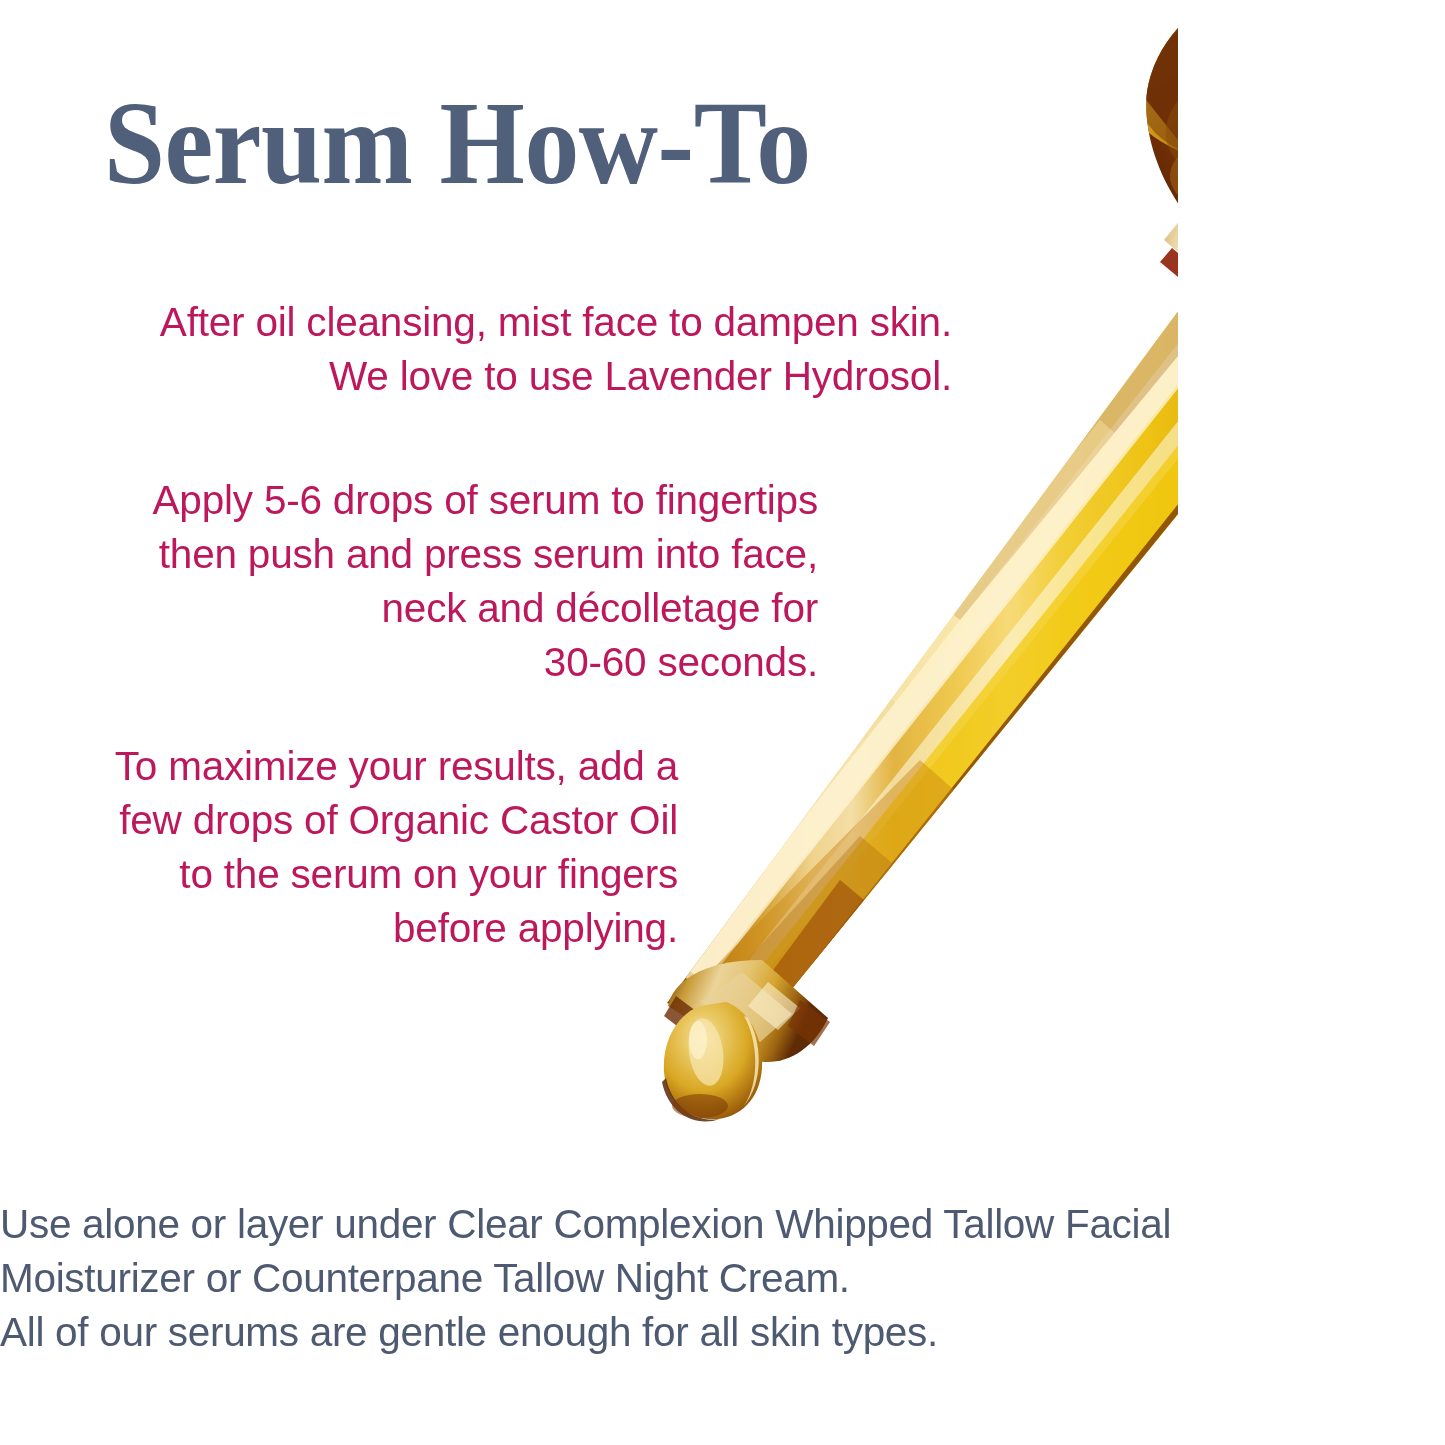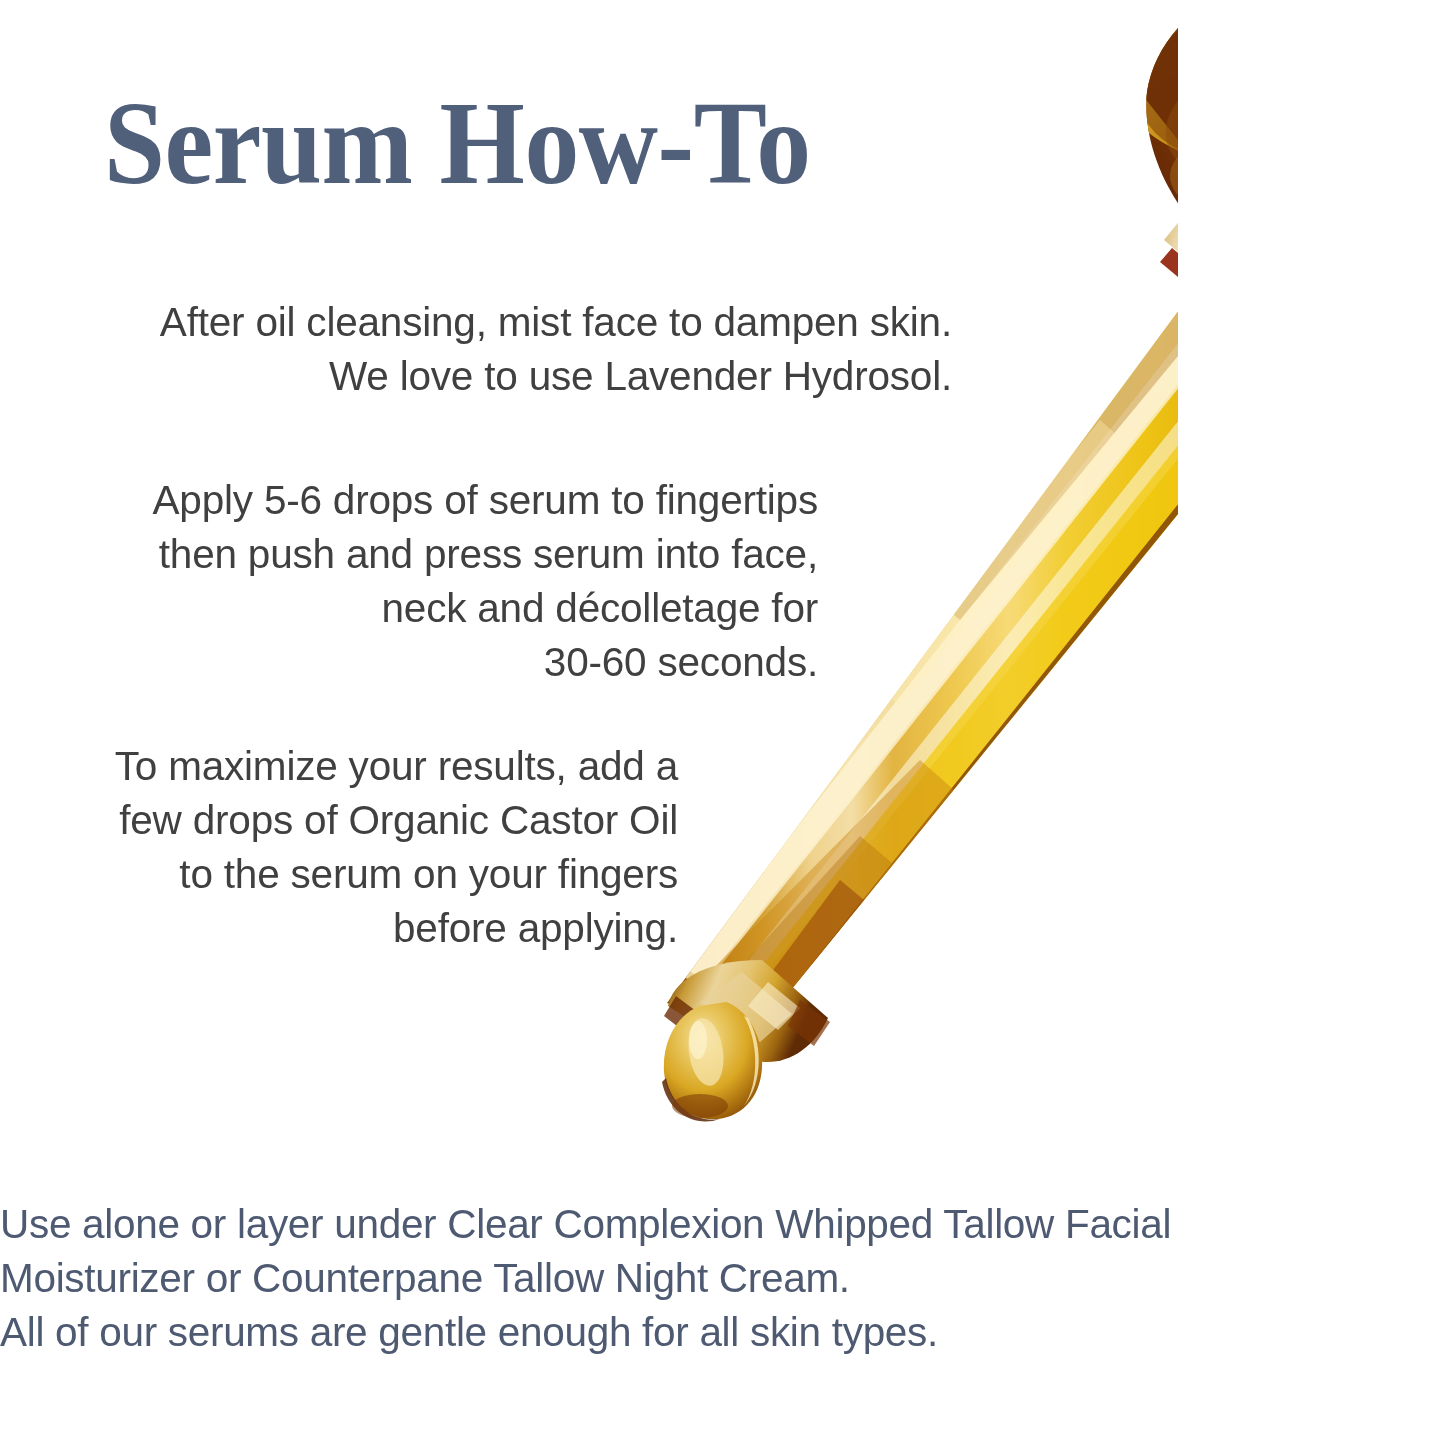--- a/index.html
+++ b/index.html
@@ -36,21 +36,21 @@
     line-height:1.02;
     letter-spacing:-0.5px;
     color:#505F7A;
     white-space:nowrap;
     transform:scaleX(0.93);
     transform-origin:left top;
   }
 
   .body-block {
     position:absolute;
-    color:#404040;
+    color:#be185d;
     font-size:40.5px;
     line-height:1.33;
     letter-spacing:-0.2px;
     text-align:right;
     white-space:pre-line;
     font-weight:400;
   }
 
   #para-1 { left:0px;  top:296px; width:952px; }
   #para-2 { left:4px;  top:474px; width:814px; }

